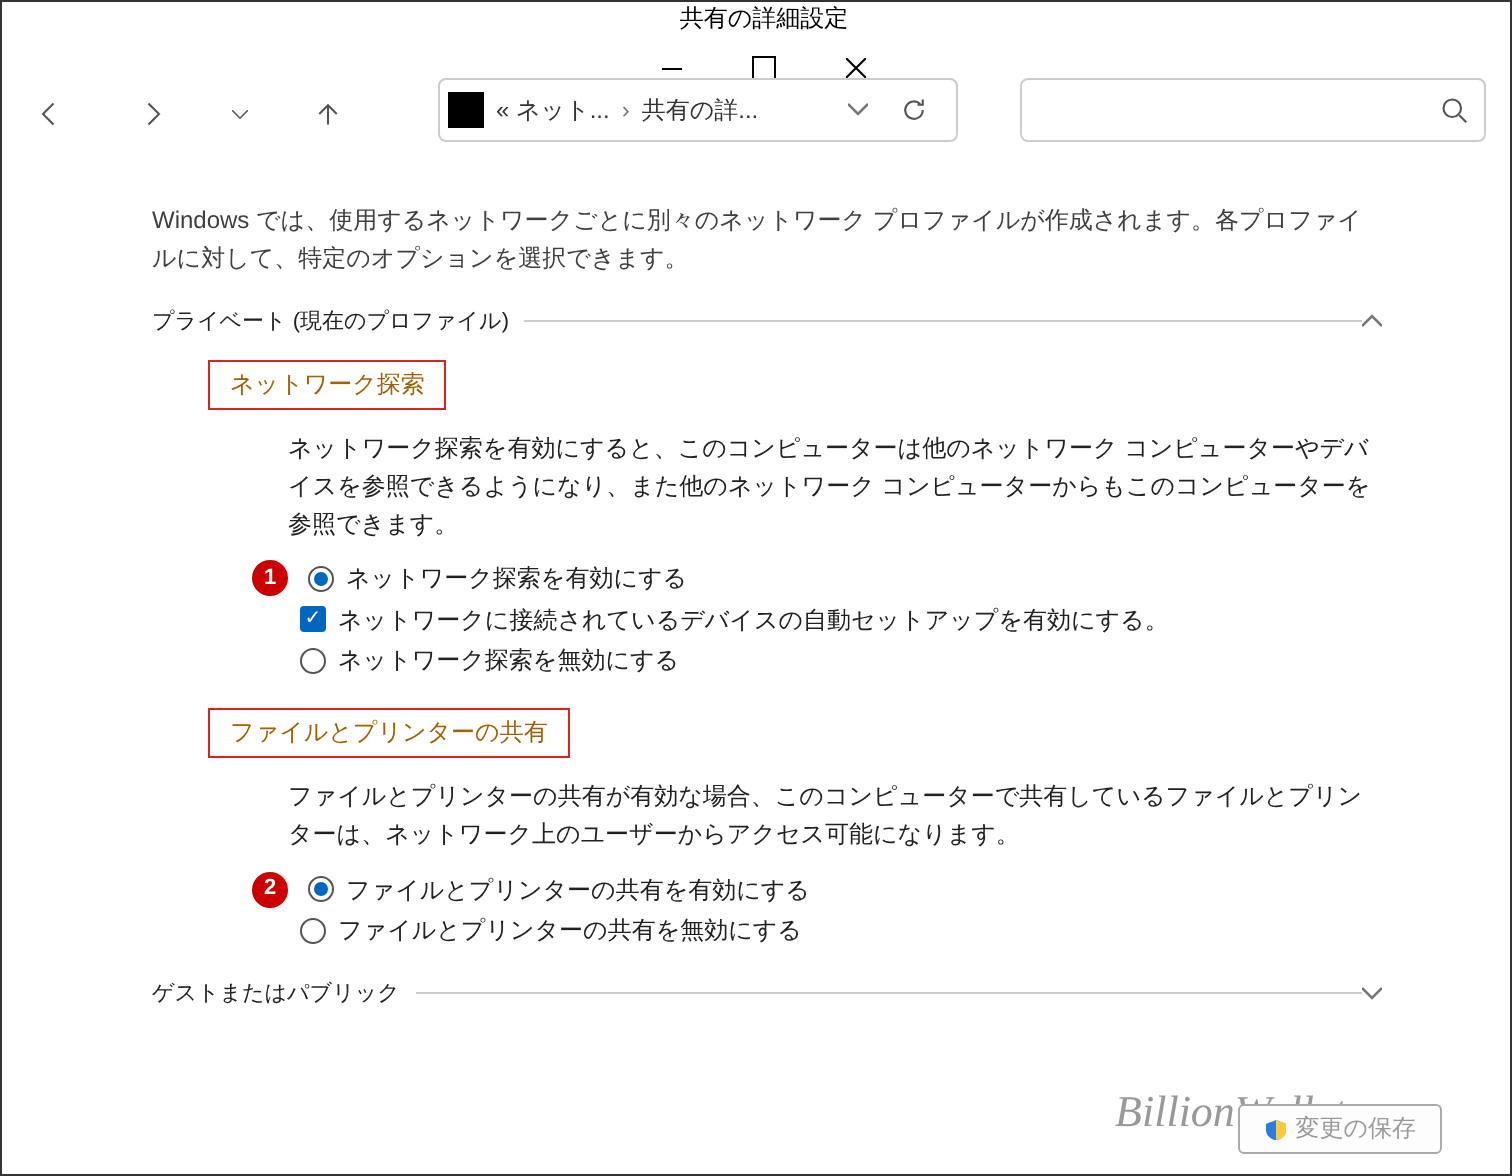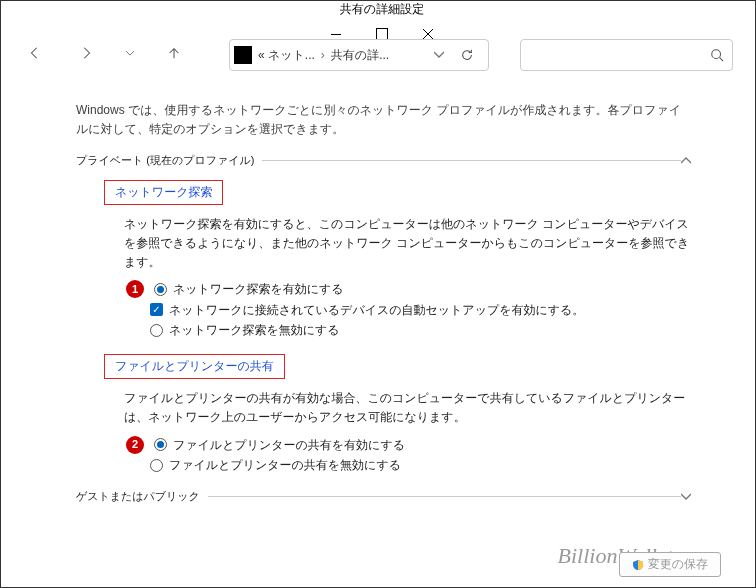--- a/index.html
+++ b/index.html
@@ -26,22 +26,22 @@
   }
   .titlebar-title { flex: 1; font-size: 12px; }
   .titlebar-controls { display: flex; }
   .titlebar-controls div { width: 46px; height: 32px; display:flex; align-items:center; justify-content:center; }
   .minimize::before { content:""; width:10px; border-top:1px solid #000; display:block; }
   .maximize::before { content:""; width:10px; height:10px; border:1px solid #000; display:block; }
   .close svg { width:10px; height:10px; }
   .navbar {
     height: 44px;
     display: flex;
-    align-items: flex-start;
-    padding: 6px 20px;
+    align-items: flex-end;
+    padding: 6px 10px;
     gap: 23px;
   }
   .nav-btn { width:28px; height:28px; display:flex; align-items:center; justify-content:center; color:#666; }
   .nav-btn svg { width:14px; height:14px; stroke:#555; fill:none; }
   .addr {
     flex: 0 0 260px;
     height: 32px;
     border: 1px solid #ccc;
     border-radius: 4px;
     display:flex; align-items:center;
@@ -81,24 +81,24 @@
   }
   .section-head .expander.red { border-color:#d22; }
   .sub {
     margin-left: 28px;
   }
   .boxlabel {
     display:inline-block;
     border:1.5px solid #d22;
     padding: 3px 10px;
     font-size:12px;
-    color:#1d4ed8;
+    color:#a16207;
     margin: 6px 0 10px 0;
   }
-  .para { font-size:12px; color:#222; line-height:1.55; margin-left:20px; margin-bottom:8px; }
+  .para { font-size:12px; color:#222; line-height:1.55; margin-left:40px; margin-bottom:8px; }
   .options { margin-left: 46px; }
   .opt-row { display:flex; align-items:center; gap:6px; font-size:12px; color:#222; line-height:1.7; position:relative; }
   .radio {
     width:13px; height:13px; border:1px solid #555; border-radius:50%; display:inline-block;
     position:relative;
   }
   .radio.selected::after {
     content:""; position:absolute; width:7px; height:7px; background:#0067c0; border-radius:50%;
     top:2px; left:2px;
   }

